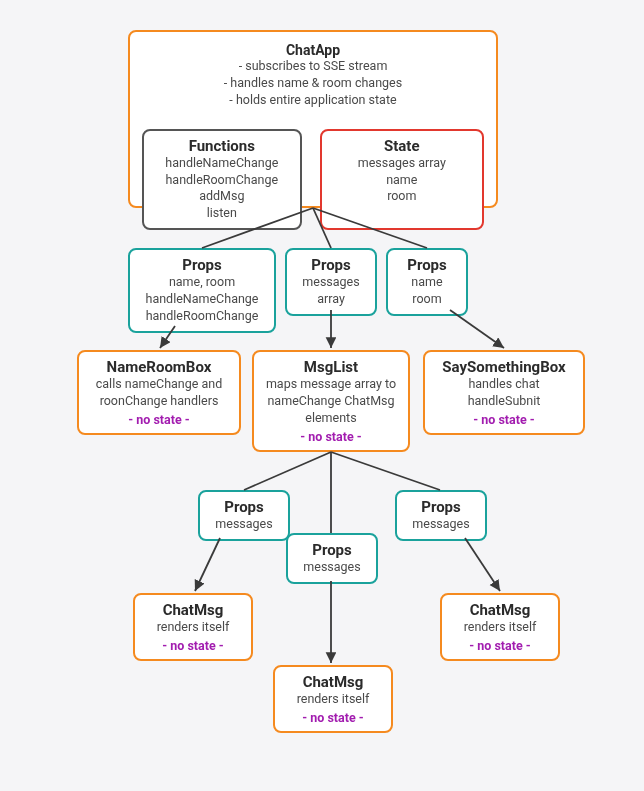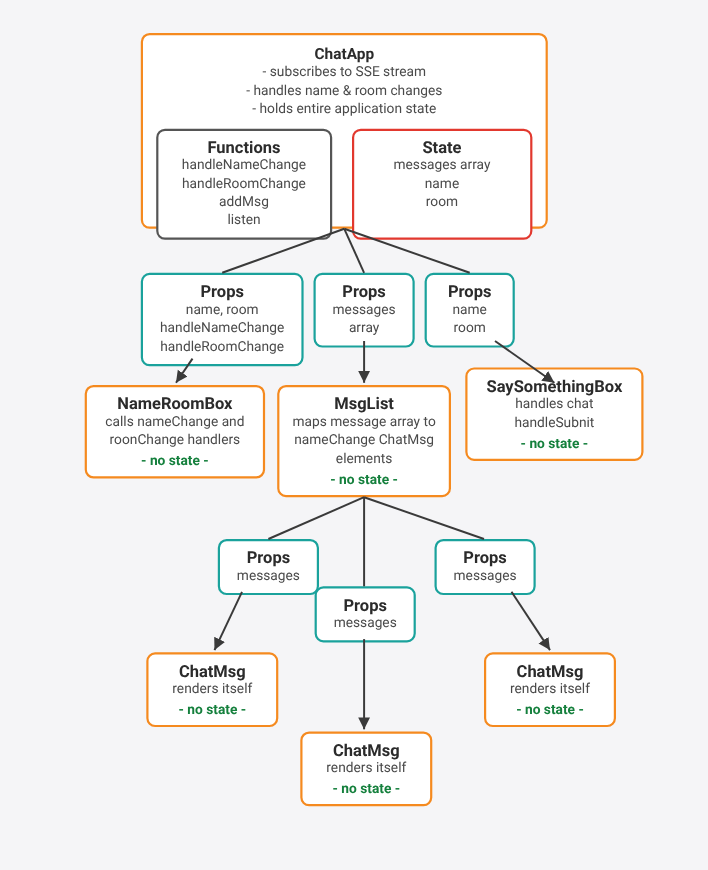--- a/index.html
+++ b/index.html
@@ -16,32 +16,32 @@
     background: #fff;
     text-align: center;
     padding: 6px 8px;
   }
   .orange { border: 2px solid #f58a1f; }
   .teal   { border: 2px solid #1aa29c; }
   .gray   { border: 2px solid #555;    }
   .red    { border: 2px solid #e2382e; }
   .title { font-weight: 700; color: #2b2b2b; }
   .line  { color: #4a4a4a; font-size: 12.5px; line-height: 1.35; }
-  .nostate { color: #15803d; font-weight: 700; font-size: 12.5px; margin-top: 2px; }
+  .nostate { color: #a21caf; font-weight: 700; font-size: 12.5px; margin-top: 2px; }
   svg.arrows { position: absolute; left:0; top:0; pointer-events:none; }
 </style>
 </head>
 <body>
 
 <div class="box orange" style="left:128px; top:30px; width:370px; height:178px; padding:10px 12px;">
   <div class="title" style="font-size:14px;">ChatApp</div>
   <div class="line">- subscribes to SSE stream</div>
   <div class="line">- handles name &amp; room changes</div>
   <div class="line">- holds entire application state</div>
-  <div style="display:flex; gap:18px; justify-content:center; margin-top:8px;">
+  <div style="display:flex; gap:18px; justify-content:center; margin-top:20px;">
     <div class="box gray" style="position:static; width:165px; padding:6px 8px;">
       <div class="title" style="font-size:15px;">Functions</div>
       <div class="line">handleNameChange</div>
       <div class="line">handleRoomChange</div>
       <div class="line">addMsg</div>
       <div class="line">listen</div>
     </div>
     <div class="box red" style="position:static; width:170px; padding:6px 8px;">
       <div class="title" style="font-size:15px;">State</div>
       <div class="line">messages array</div>
@@ -74,21 +74,21 @@
   <div class="line">roonChange handlers</div>
   <div class="nostate">- no state -</div>
 </div>
 <div class="box orange" style="left:252px; top:350px; width:158px;">
   <div class="title" style="font-size:15px;">MsgList</div>
   <div class="line">maps message array to</div>
   <div class="line">nameChange ChatMsg</div>
   <div class="line">elements</div>
   <div class="nostate">- no state -</div>
 </div>
-<div class="box orange" style="left:423px; top:334px; width:162px;">
+<div class="box orange" style="left:423px; top:350px; width:162px;">
   <div class="title" style="font-size:15px;">SaySomethingBox</div>
   <div class="line">handles chat</div>
   <div class="line">handleSubnit</div>
   <div class="nostate">- no state -</div>
 </div>
 
 <div class="box teal" style="left:198px; top:490px; width:92px;">
   <div class="title" style="font-size:15px;">Props</div>
   <div class="line">messages</div>
 </div>

